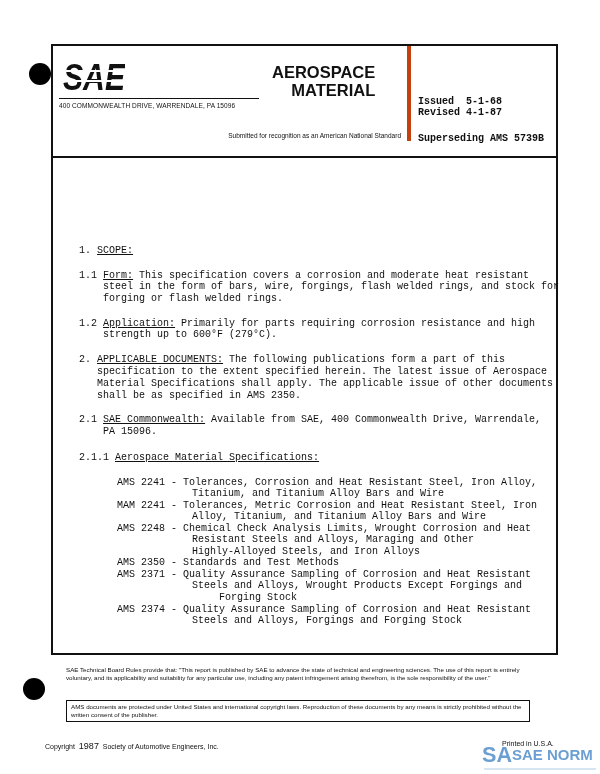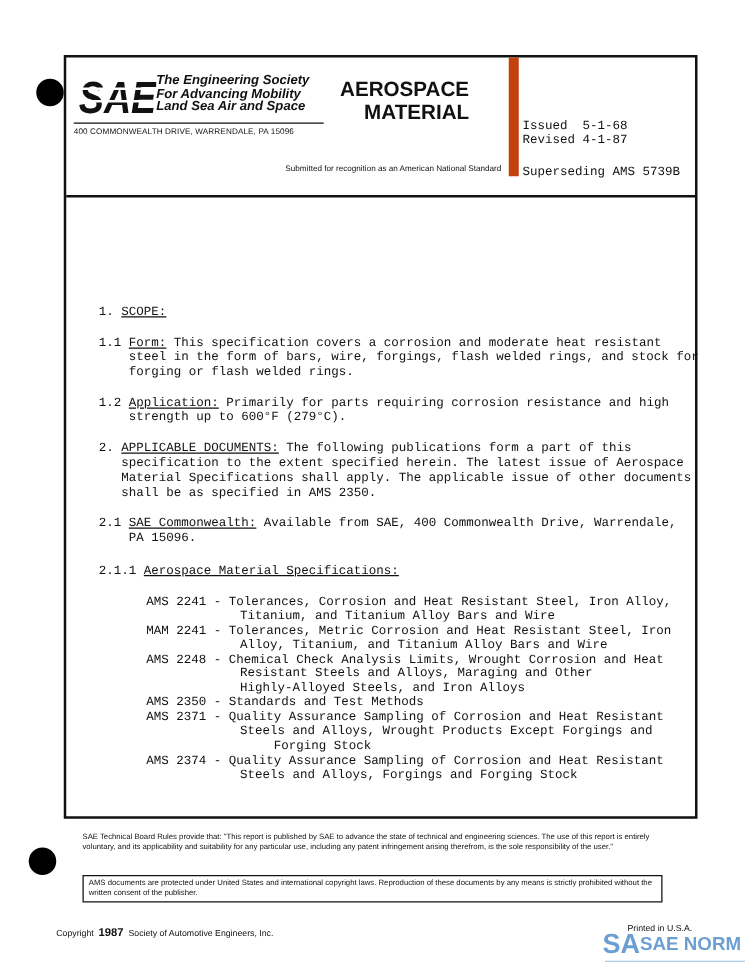--- a/index.html
+++ b/index.html
@@ -1,64 +1,59 @@
 <!DOCTYPE html>
 <html><head>
 <meta charset="utf-8">
 <style>
   html, body { margin:0; padding:0; }
   body { width:600px; height:774px; background:#fff; position:relative; overflow:hidden; font-family:"Liberation Sans", sans-serif; color:#111; }
   .hole { position:absolute; width:22px; height:22px; border-radius:50%; background:#000; }
   .frame { position:absolute; left:51px; top:44px; width:507px; height:611px; border:2px solid #111; box-sizing:border-box; }
   .hdr { position:absolute; left:0; top:0; width:503px; height:110px; border-bottom:2px solid #111; }
-  .hdr-left { position:absolute; left:0; top:0; width:354px; height:95px; border-right:8px solid #c2410c; }
+  .hdr-left { position:absolute; left:0; top:0; width:354px; height:95px; border-right:4px solid #c2410c; }
   .hdr-right-top { position:absolute; left:356px; top:0; width:147px; height:43px; border-bottom:2px solid #111; }
-  .hdr-right-bot { position:absolute; left:356px; top:45px; width:147px; height:65px; }
+  .hdr-right-bot { position:absolute; left:356px; top:45px; width:147px; height:65px;font-weight:bold; }
   .logo { position:absolute; left:10px; top:14px; width:62px; height:34px; }
   .tagline { position:absolute; left:72px; top:13px; font-size:10.5px; font-style:italic; font-weight:bold; line-height:10.5px; }
   .logo-rule { position:absolute; left:6px; top:52px; width:200px; border-top:1px solid #111; }
   .address { position:absolute; left:6px; top:56px; font-size:6.5px; letter-spacing:0.1px; white-space:nowrap; }
   .ams-title { position:absolute; left:219px; top:18px; font-size:16.5px; font-weight:bold; line-height:17.5px;text-align:right; }
   .submitted { position:absolute; right:6px; top:86px; font-size:6.5px; white-space:nowrap; }
   .mono { font-family:"Liberation Mono", monospace; }
   .docno { position:absolute; left:9px; top:14px; font-size:10px; }
   .dates { position:absolute; left:9px; top:5px; font-size:10px; line-height:11px; white-space:pre; }
   .supersede { position:absolute; left:9px; top:42px; font-size:10px; white-space:nowrap; }
   .titlesec { position:absolute; left:0; top:112px; width:503px; height:71px; border-bottom:2px solid #111; font-family:"Liberation Mono", monospace; font-size:10px; line-height:11px; }
   .tline { position:absolute; white-space:nowrap; }
   .body { position:absolute; left:0; top:185px; width:503px; font-family:"Liberation Mono", monospace; font-size:10px; line-height:11.4px; }
   .blk { position:absolute; white-space:nowrap;text-align:center; }
   .u { text-decoration:underline; }
   .spec-row { position:absolute; left:64px; white-space:nowrap; }
   .fine { position:absolute; left:66px; top:666px; font-size:6.2px; line-height:8.4px; width:470px; }
   .copybox { position:absolute; left:66px; top:700px; width:464px; height:22px; border:1px solid #111; box-sizing:border-box; font-size:6.2px; line-height:8.2px; padding:2px 4px; }
   .footer-left { position:absolute; left:45px; top:741px; font-size:7px; white-space:nowrap; }
-  .footer-left b { font-size:9px; font-weight:bold;margin-top:27px; }
+  .footer-left b { font-size:9px; font-weight:normal;margin-top:27px; }
   .printed { position:absolute; left:502px; top:740px; font-size:7px; white-space:nowrap; }
   .wm { position:absolute; left:482px; top:742px; width:116px; height:30px; opacity:0.75; }
 </style>
 </head>
 <body>
 
 <div class="hole" style="left:29px;top:63px;"></div>
 <div class="hole" style="left:23px;top:678px;"></div>
 
 <div class="frame">
   <div class="hdr">
     <div class="hdr-left">
       <svg class="logo" viewBox="0 0 62 34">
         <text x="0" y="30" font-family="Liberation Sans, sans-serif" font-size="36" font-weight="bold" font-style="italic" fill="#111" textLength="62" lengthAdjust="spacingAndGlyphs">SAE</text>
         <rect x="0" y="10" width="62" height="2" fill="#fff"></rect>
         <rect x="0" y="20" width="62" height="2" fill="#fff"></rect>
       </svg>
-      <div class="tagline">
-        <div>The Engineering Society</div>
-        <div>For Advancing Mobility</div>
-        <div>Land Sea Air and Space</div>
-      </div>
       <div class="logo-rule"></div>
       <div class="address">400 COMMONWEALTH DRIVE, WARRENDALE, PA 15096</div>
       <div class="ams-title">
         <div>AEROSPACE</div>
         <div>MATERIAL</div>
       </div>
       <div class="submitted">Submitted for recognition as an American National Standard</div>
     </div>
     <div class="hdr-right-bot">
       <div class="dates mono"><div>Issued  5-1-68</div><div>Revised 4-1-87</div></div>

